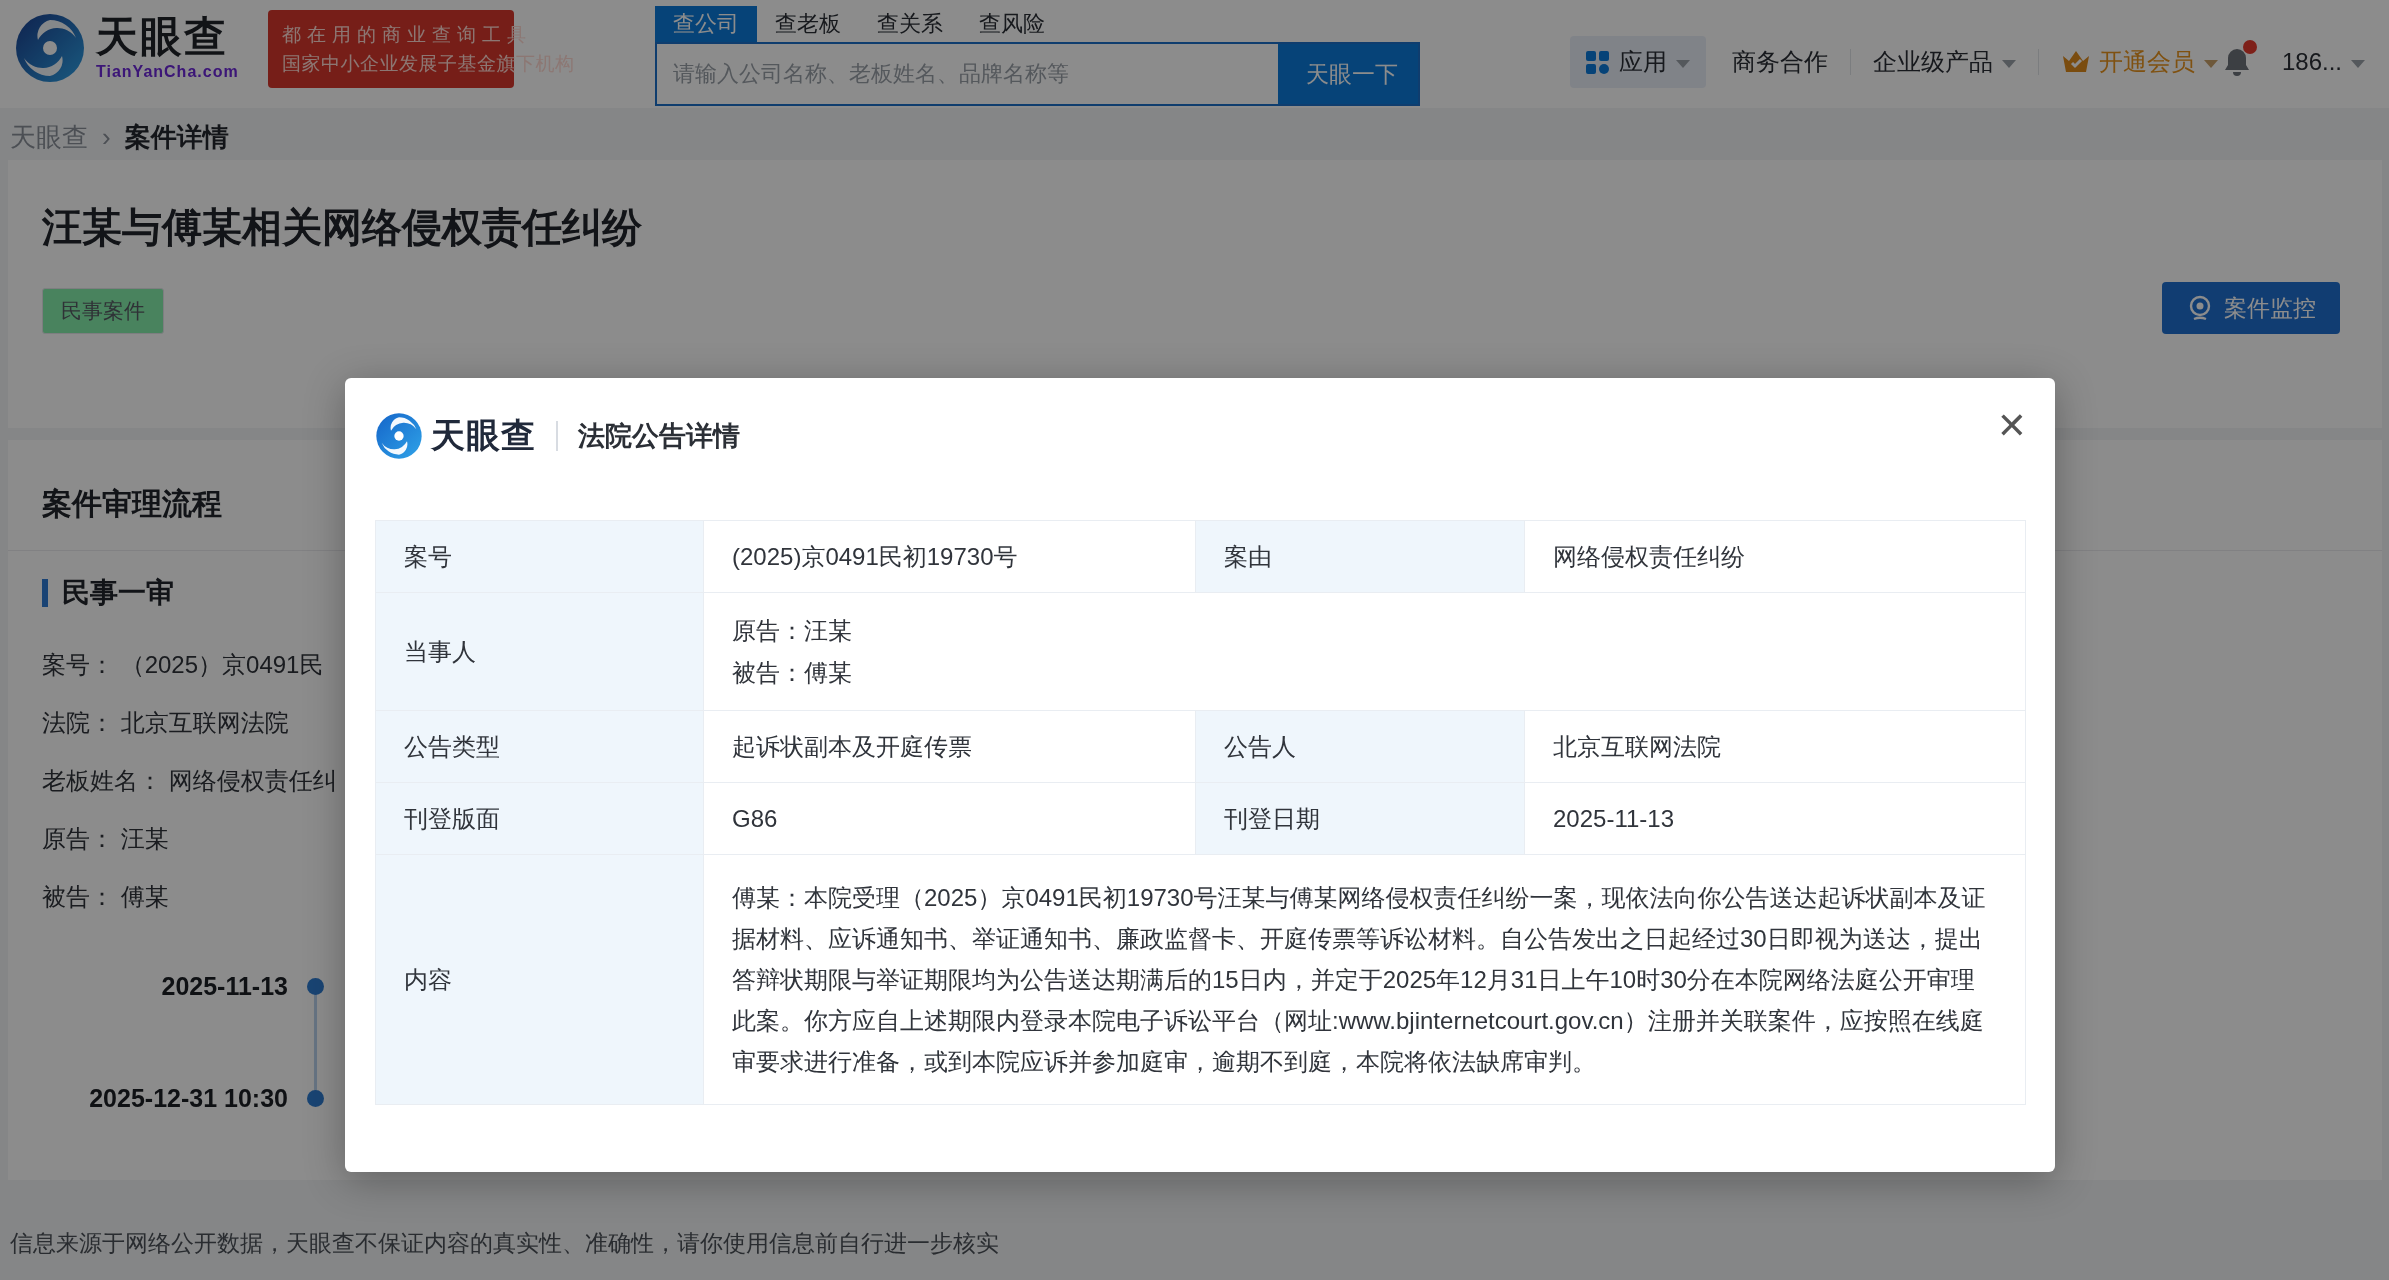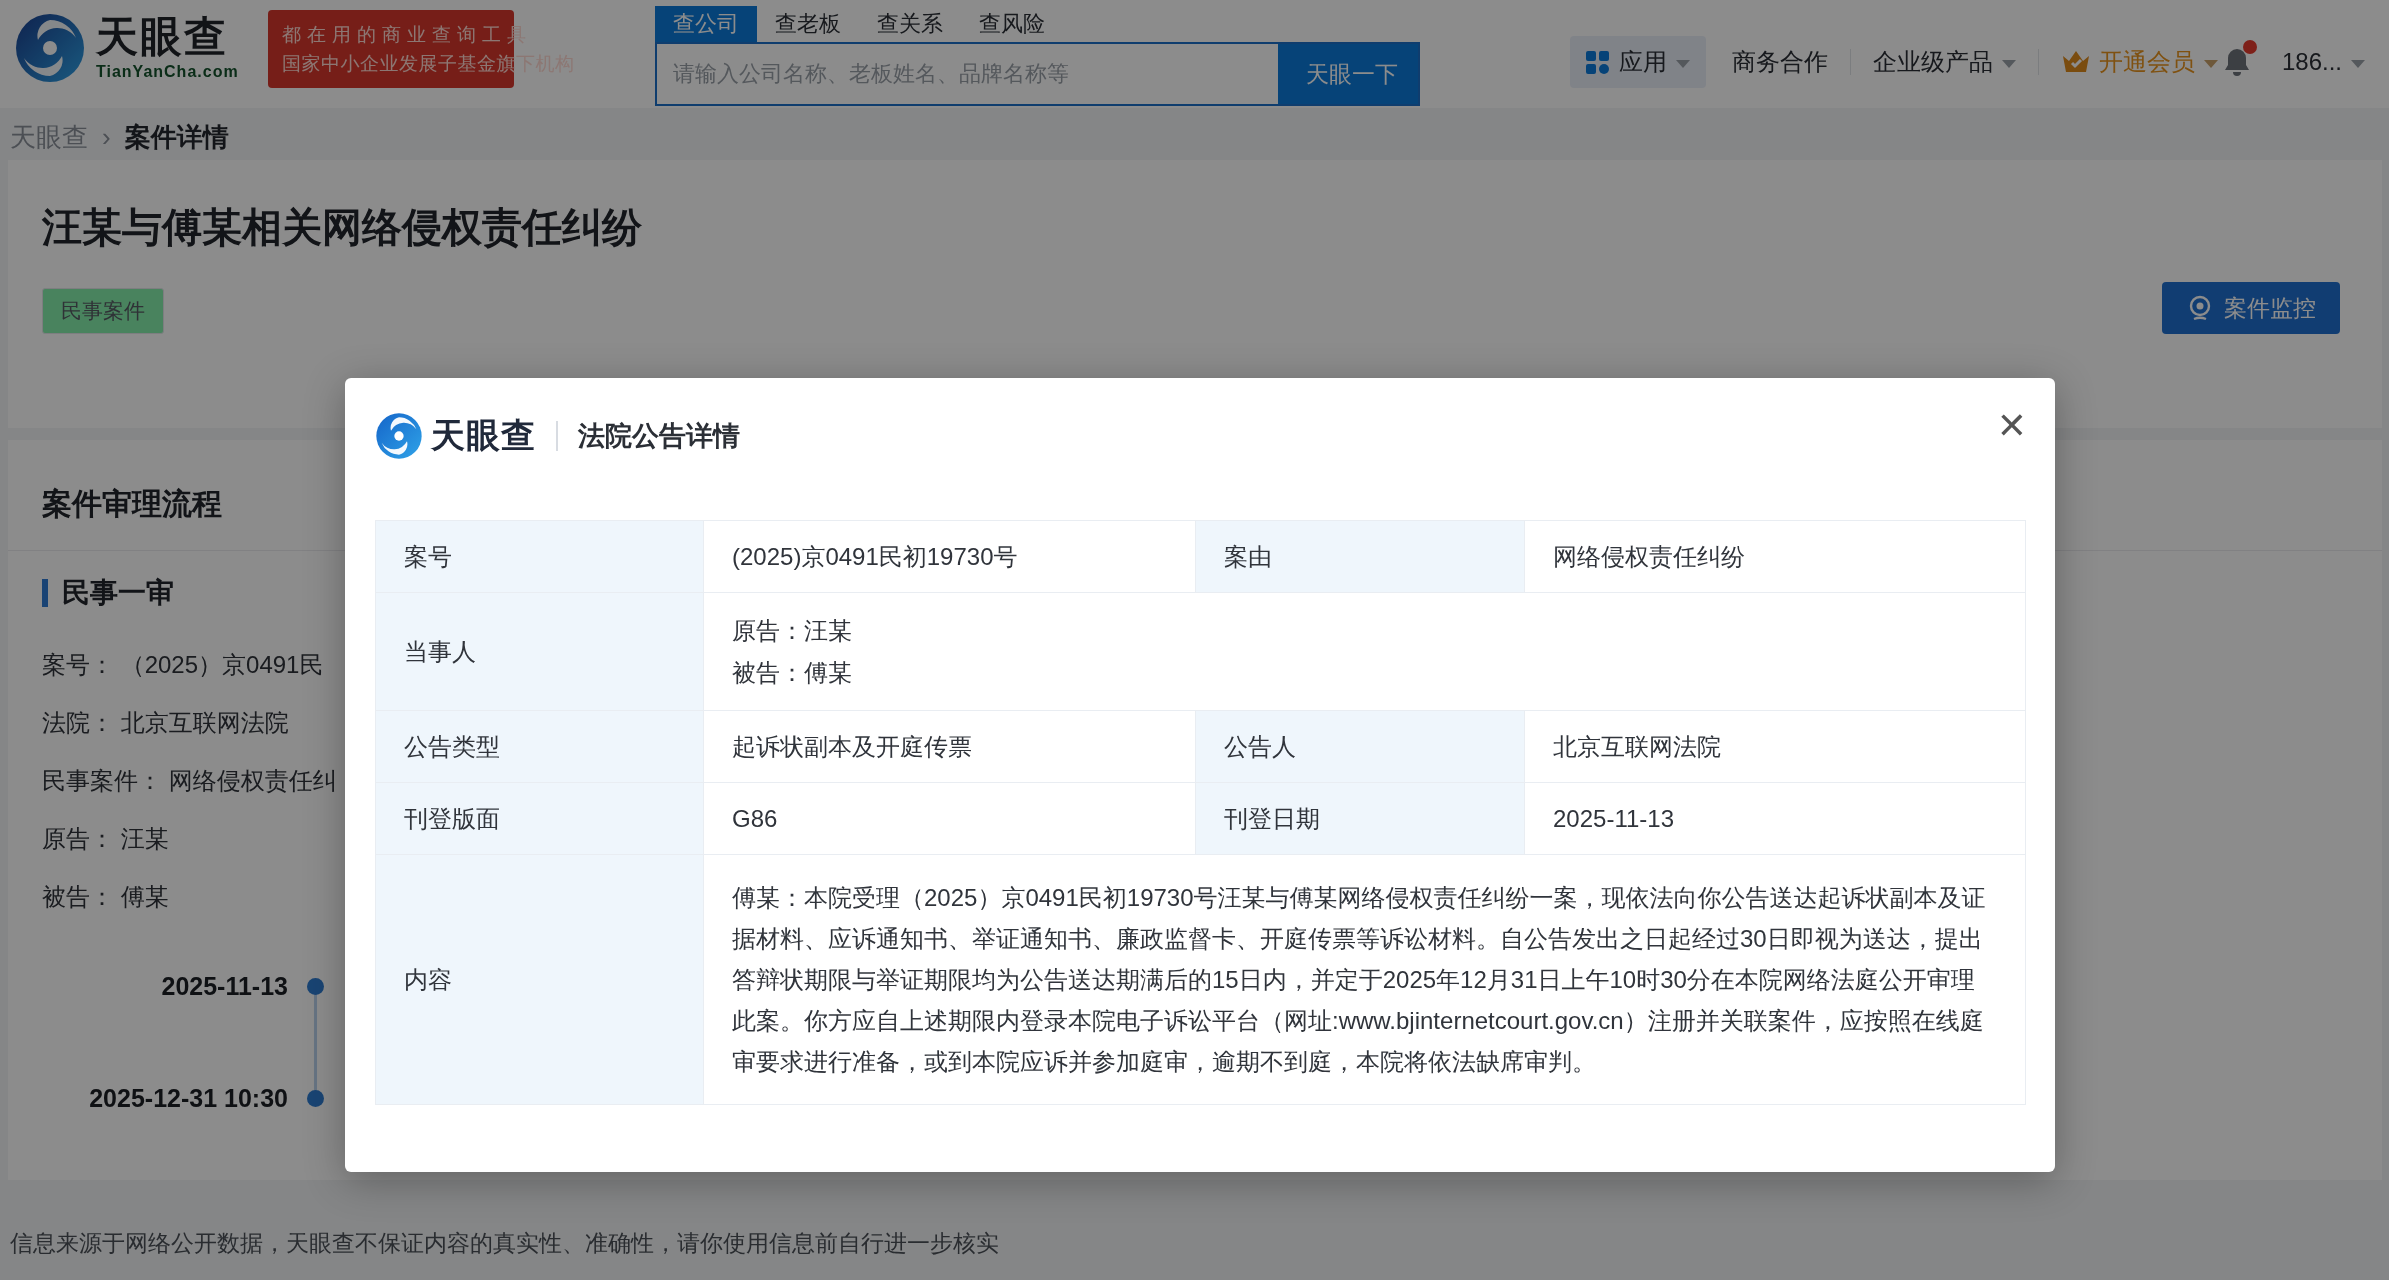--- a/index.html
+++ b/index.html
@@ -10,21 +10,21 @@
     font-family:"Liberation Sans","DejaVu Sans",sans-serif;
     color:#333;
   }
 
   
   .header { position:absolute; left:0; top:0; width:2389px; height:108px; background:#fff; }
   .logo { position:absolute; left:14px; top:12px; display:flex; align-items:center; }
   .logo-swirl { width:72px; height:72px; }
   .logo-txt { margin-left:10px; display:flex; flex-direction:column; }
   .logo-cn { font-size:42px; font-weight:bold; color:#1f2329; letter-spacing:2px; line-height:44px;}
-  .logo-en { font-size:16px; font-weight:bold; color:#14532d; letter-spacing:1px; margin-top:4px;}
+  .logo-en { font-size:16px; font-weight:bold; color:#6d28d9; letter-spacing:1px; margin-top:4px;}
 
   .banner { position:absolute; left:268px; top:10px; width:246px; height:78px;
     background:#d8382d; border-radius:4px; color:#ffd9d2; display:flex; flex-direction:column;
     justify-content:center; padding:0 14px; }
   .banner-l1 { font-size:19px; letter-spacing:6px; line-height:30px; white-space:nowrap;}
   .banner-l2 { font-size:19px; letter-spacing:0.5px; line-height:28px; white-space:nowrap;}
 
   .search-wrap { position:absolute; left:655px; top:6px; width:765px; }
   .search-tabs { display:flex; height:36px; align-items:stretch; }
   .search-tab { font-size:22px; color:#2b2f36; padding:0 18px; display:flex; align-items:center; cursor:pointer;}
@@ -220,21 +220,21 @@
   <div class="fields">
     <div class="field-row">
       <span class="field-label">案号：</span>
       <span>（2025）京0491民</span>
     </div>
     <div class="field-row">
       <span class="field-label">法院：</span>
       <span>北京互联网法院</span>
     </div>
     <div class="field-row">
-      <span class="field-label">民事案件：</span>
+      <span class="field-label">老板姓名：</span>
       <span>网络侵权责任纠</span>
     </div>
     <div class="field-row">
       <span class="field-label">原告：</span>
       <span>汪某</span>
     </div>
     <div class="field-row">
       <span class="field-label">被告：</span>
       <span>傅某</span>
     </div>

